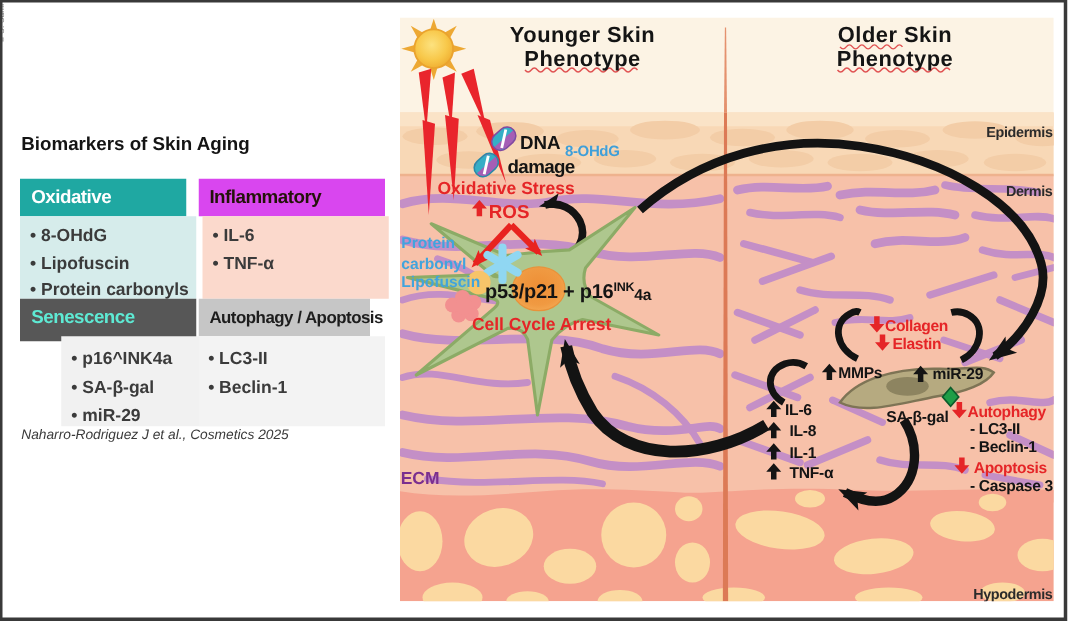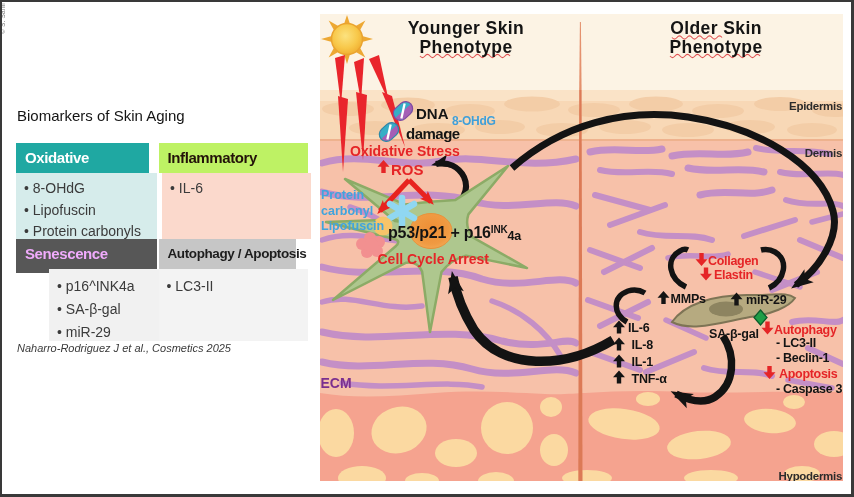--- a/index.html
+++ b/index.html
@@ -3,51 +3,53 @@
 <meta charset="utf-8">
 <style>
   html,body{margin:0;padding:0;}
   body{width:854px;height:497px;position:relative;background:#fff;overflow:hidden;
        font-family:"Liberation Sans",sans-serif;}
   #frame{position:absolute;left:0;top:0;width:854px;height:497px;box-sizing:border-box;
          border-top:2px solid #393939;border-left:2px solid #393939;
          border-right:3px solid #393939;border-bottom:3px solid #393939;z-index:50;pointer-events:none;}
   #copyright{position:absolute;left:-15px;top:15px;width:34px;text-align:center;
              transform:rotate(-90deg);font-size:6.5px;color:#777;letter-spacing:.2px;}
-  #bmtitle{position:absolute;left:17px;top:107px;font-size:15px;font-weight:normal;color:#141414;}
-  .cell{position:absolute;box-sizing:border-box;}
+  #bmtitle{position:absolute;left:17px;top:107px;font-size:15px;font-weight:bold;color:#141414;}
+  .cell{position:absolute;box-sizing:border-box;font-weight:bold;}
   .hd{font-weight:bold;font-size:15px;line-height:30px;padding-left:9px;white-space:nowrap;letter-spacing:-0.4px;}
   .bd{font-size:14px;color:#3b3b3b;padding:5px 0 0 8px;}
   .bd div{white-space:nowrap;}
   #cite{position:absolute;left:17px;top:342px;font-style:italic;font-size:11px;color:#3a3a3a;}
 </style>
 </head>
 <body>
 <div id="copyright">© S. Sanli</div>
 <div id="bmtitle">Biomarkers of Skin Aging</div>
 
 <div class="cell hd" style="left:16px;top:143px;width:133px;height:30px;background:#1fa8a2;color:#fff;">Oxidative</div>
-<div class="cell hd" style="left:158.5px;top:143px;width:149px;height:30px;background:#bef264;color:#231309;">Inflammatory</div>
+<div class="cell hd" style="left:158.5px;top:143px;width:149px;height:30px;background:#d946ef;color:#231309;">Inflammatory</div>
 <div class="cell bd" style="left:16px;top:173px;width:140.5px;height:66px;background:#d6eceb;line-height:21.5px;">
   <div>• 8-OHdG</div>
     <div>• Lipofuscin</div>
     <div>• Protein carbonyls</div>
 </div>
 <div class="cell bd" style="left:162px;top:173px;width:149px;height:66px;background:#fbd9cc;line-height:21.5px;">
   <div>• IL-6</div>
+    <div>• TNF-α</div>
 </div>
-<div class="cell hd" style="left:16px;top:239px;width:140.5px;height:34px;background:#575757;color:#f0abfc;">Senescence</div>
+<div class="cell hd" style="left:16px;top:239px;width:140.5px;height:34px;background:#575757;color:#5eead4;">Senescence</div>
 <div class="cell hd" style="left:158.5px;top:239px;width:137px;height:30px;background:#c6c6c6;color:#1d1d1d;font-size:13.5px;">Autophagy / Apoptosis</div>
 <div class="cell bd" style="left:16px;top:269px;width:140.5px;height:72px;background:#f1f1f1;line-height:23px;padding-top:6px;margin-left:33px;">
   <div>• p16^INK4a</div>
     <div>• SA-β-gal</div>
     <div>• miR-29</div>
 </div>
 <div class="cell bd" style="left:158.5px;top:269px;width:149px;height:72px;background:#f3f3f3;line-height:23px;padding-top:6px;">
   <div>• LC3-II</div>
+    <div>• Beclin-1</div>
 </div>
 <div id="cite">Naharro-Rodriguez J et al., Cosmetics 2025</div>
 
 <svg id="diagram" style="position:absolute;left:320px;top:14px;" width="523" height="467" viewBox="320 14 523 467">
   <defs>
     <radialGradient id="sun" cx="45%" cy="40%" r="65%">
       <stop offset="0%" stop-color="#fce27f"></stop>
       <stop offset="60%" stop-color="#f8c84a"></stop>
       <stop offset="100%" stop-color="#efab2e"></stop>
     </radialGradient>

